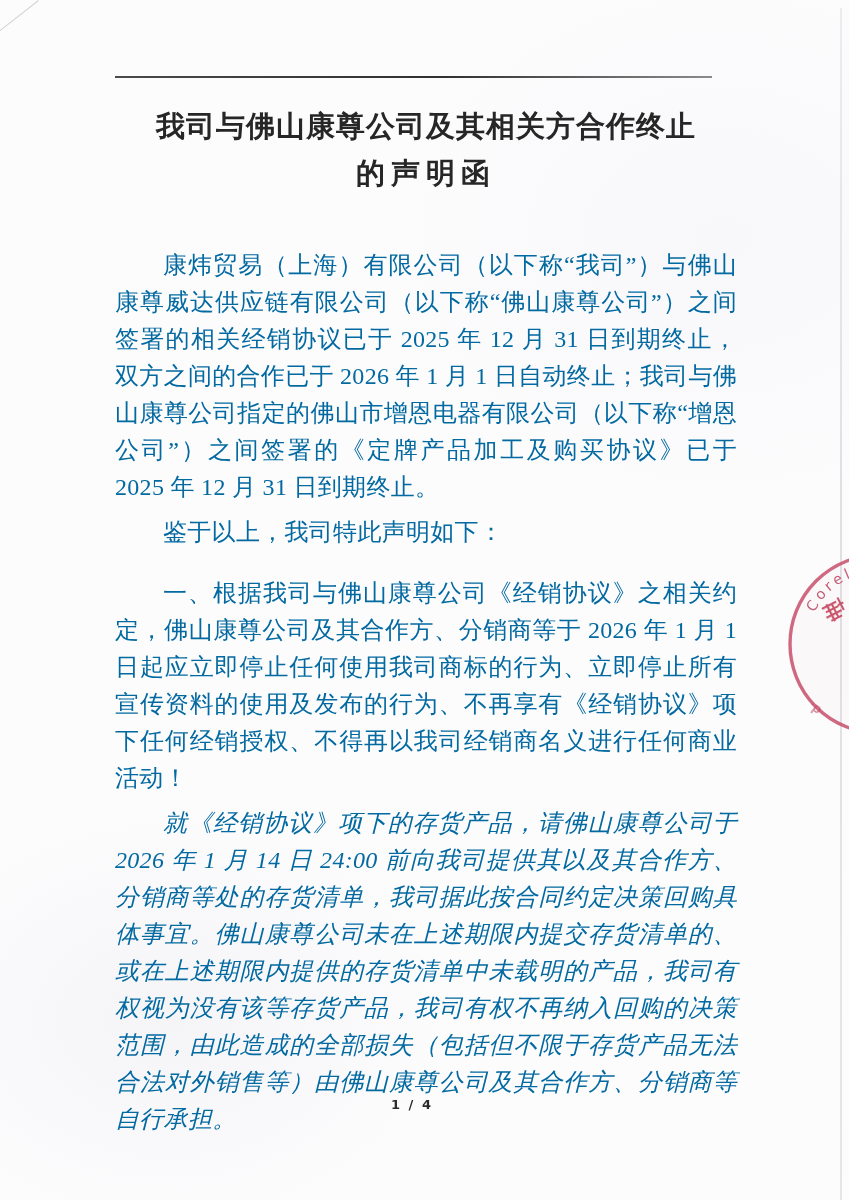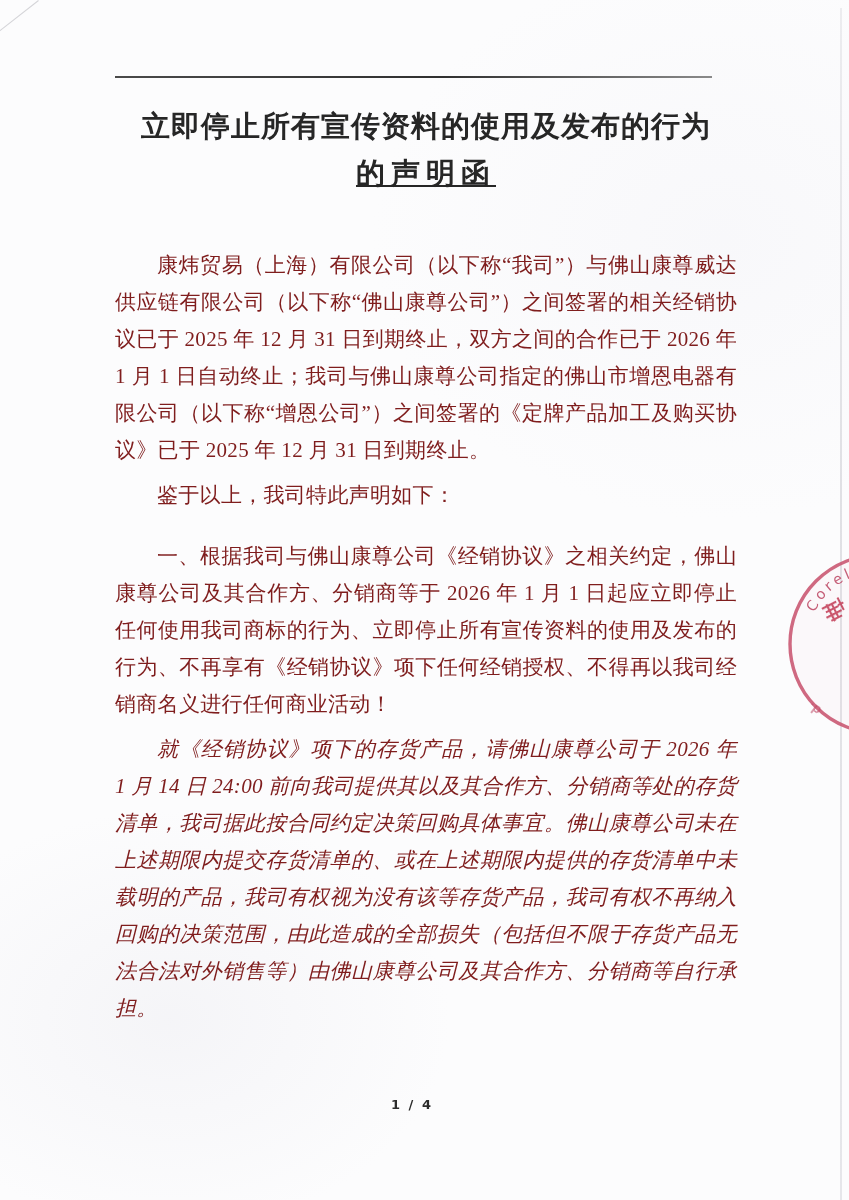--- a/index.html
+++ b/index.html
@@ -53,30 +53,30 @@
     left: 115px;
     top: 103px;
     width: 622px;
     text-align: center;
     color: #262626;
     font-weight: 700;
     font-size: 29px;
     line-height: 47px;
     letter-spacing: 1px;
   }
-  .doc-title .line2 { letter-spacing: 6px; text-decoration: underline; }
+  .doc-title .line2 { letter-spacing: 6px; }
 
   
   .doc-body {
     position: absolute;
     left: 115px;
     top: 247px;
     width: 622px;
-    color: #7f1d1d;
-    font-size: 21px;
+    color: #0369a1;
+    font-size: 24px;
     line-height: 37px;
     letter-spacing: 0.3px;
     text-align: justify;
     text-justify: inter-character;
   }
   .doc-body p { text-indent: 2em; }
   .gap-s { margin-bottom: 8px; }
   .gap-l { margin-bottom: 24px; }
   .gap-m { margin-bottom: 16px; font-style: italic; }
 
@@ -107,21 +107,21 @@
 </style>
 </head>
 <body>
 
 <div class="fold-corner"></div>
 <div class="scan-edge-right"></div>
 
 <div class="header-rule"></div>
 
 <h1 class="doc-title">
-  <div class="line1">立即停止所有宣传资料的使用及发布的行为</div>
+  <div class="line1">我司与佛山康尊公司及其相关方合作终止</div>
   <div class="line2">的声明函</div>
 </h1>
 
 <div class="doc-body">
   <p class="gap-s">康炜贸易（上海）有限公司（以下称“我司”）与佛山康尊威达供应链有限公司（以下称“佛山康尊公司”）之间签署的相关经销协议已于 2025 年 12 月 31 日到期终止，双方之间的合作已于 2026 年 1 月 1 日自动终止；我司与佛山康尊公司指定的佛山市增恩电器有限公司（以下称“增恩公司”）之间签署的《定牌产品加工及购买协议》已于 2025 年 12 月 31 日到期终止。</p>
   <p class="gap-l">鉴于以上，我司特此声明如下：</p>
   <p class="gap-s">一、根据我司与佛山康尊公司《经销协议》之相关约定，佛山康尊公司及其合作方、分销商等于 2026 年 1 月 1 日起应立即停止任何使用我司商标的行为、立即停止所有宣传资料的使用及发布的行为、不再享有《经销协议》项下任何经销授权、不得再以我司经销商名义进行任何商业活动！</p>
   <p class="gap-m">就《经销协议》项下的存货产品，请佛山康尊公司于 2026 年 1 月 14 日 24:00 前向我司提供其以及其合作方、分销商等处的存货清单，我司据此按合同约定决策回购具体事宜。佛山康尊公司未在上述期限内提交存货清单的、或在上述期限内提供的存货清单中未载明的产品，我司有权视为没有该等存货产品，我司有权不再纳入回购的决策范围，由此造成的全部损失（包括但不限于存货产品无法合法对外销售等）由佛山康尊公司及其合作方、分销商等自行承担。</p>
 </div>
 

